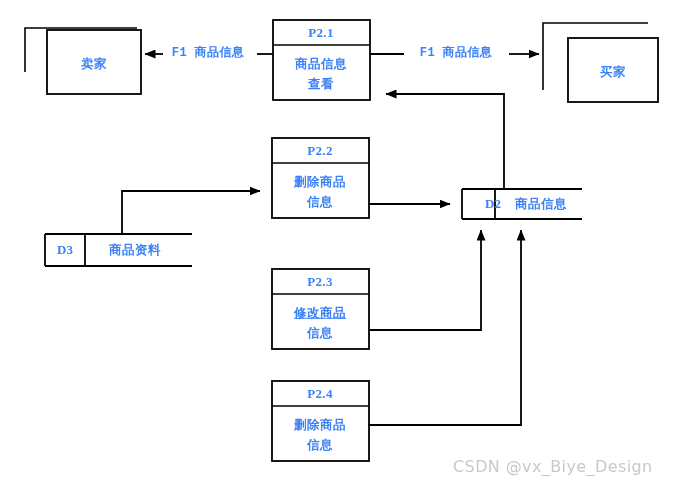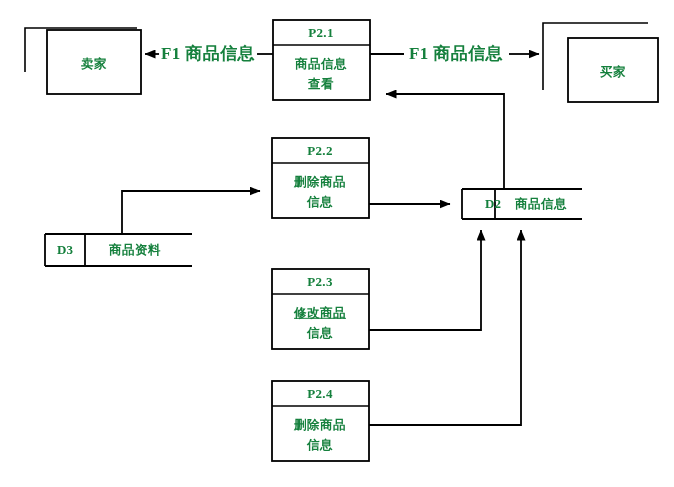--- a/index.html
+++ b/index.html
@@ -21,39 +21,39 @@
   #canvas svg {
     position: absolute;
     left: 0;
     top: 0;
     width: 674px;
     height: 487px;
   }
   .lbl {
     position: absolute;
     white-space: nowrap;
-    color: #15803d;
+    color: #3b82f6;
     font-weight: bold;
     line-height: 1.15;
     text-align: left;
     pointer-events: none;
   }
   .lbl-id {
     font-family: "Liberation Serif", "DejaVu Serif", serif;
     font-size: 13px;
     letter-spacing: 0.3px;
   }
   .lbl-cn {
     font-family: "DejaVu Sans", "Liberation Sans", sans-serif;
     font-size: 12.5px;
     letter-spacing: 0.5px;
   }
   .lbl-flow {
-    font-family: Liberation Serif, serif;
-    font-size: 17px;
+    font-family: Liberation Mono, monospace;
+    font-size: 12px;
     font-weight: bold;
     letter-spacing: 0.4px;
   }
   .lbl-store-id {
     font-family: "Liberation Serif", "DejaVu Serif", serif;
     font-size: 13px;
     font-weight: bold;
   }
   .watermark {
     position: absolute;
@@ -184,14 +184,15 @@
   <div class="lbl lbl-store-id ctr" style="left:479px; top:204px;margin-left:14px;">D2</div>
   <div class="lbl lbl-cn ctr" style="left:541px; top:204px;">商品信息</div>
 
   <div class="lbl lbl-store-id ctr" style="left:65px; top:250px;">D3</div>
   <div class="lbl lbl-cn ctr" style="left:135px; top:250px;">商品资料</div>
 
   <div class="lbl lbl-flow ctr" style="left:208px; top:54px; background:#ffffff; padding:0 2px;">F1 商品信息</div>
 
   <div class="lbl lbl-flow ctr" style="left:456px; top:54px; background:#ffffff; padding:0 2px;">F1 商品信息</div>
 
+  <div class="watermark" style="left:453px; top:457px;">CSDN @vx_Biye_Design</div>
 
 </div>
 
 </body></html>

